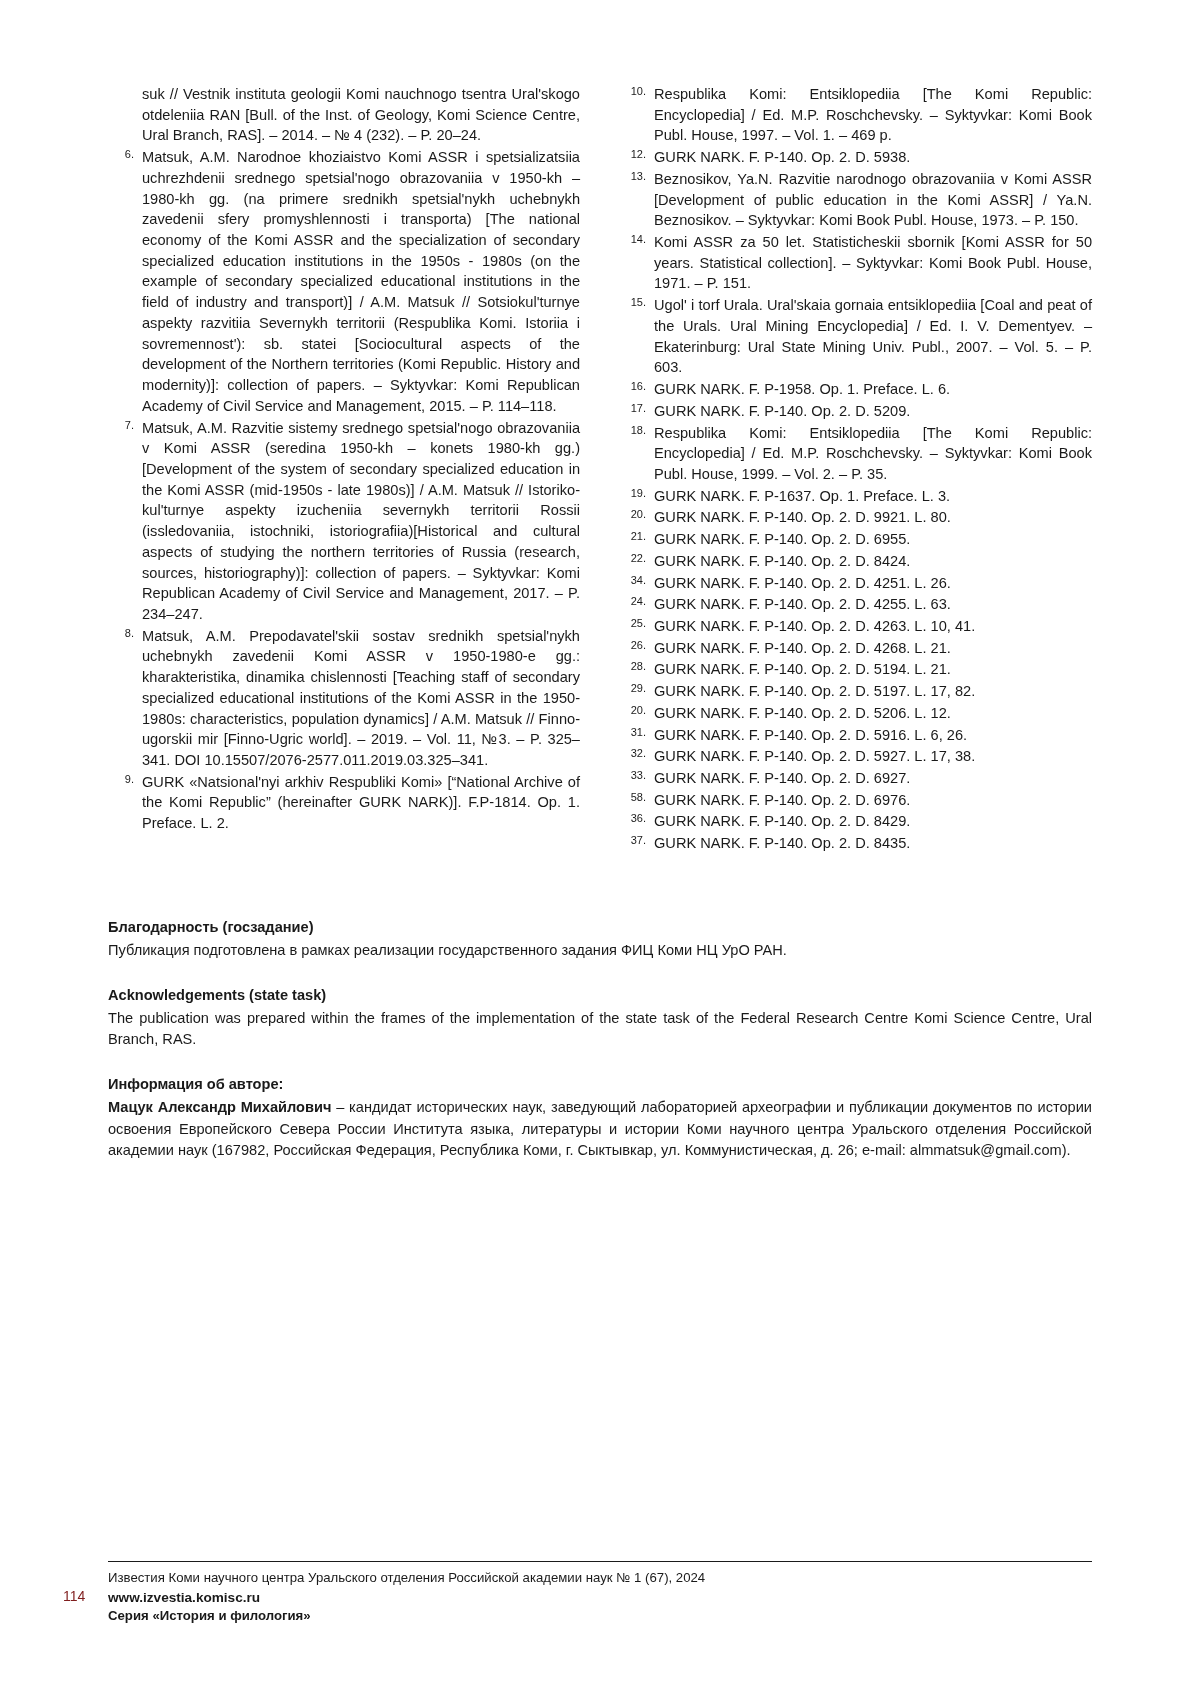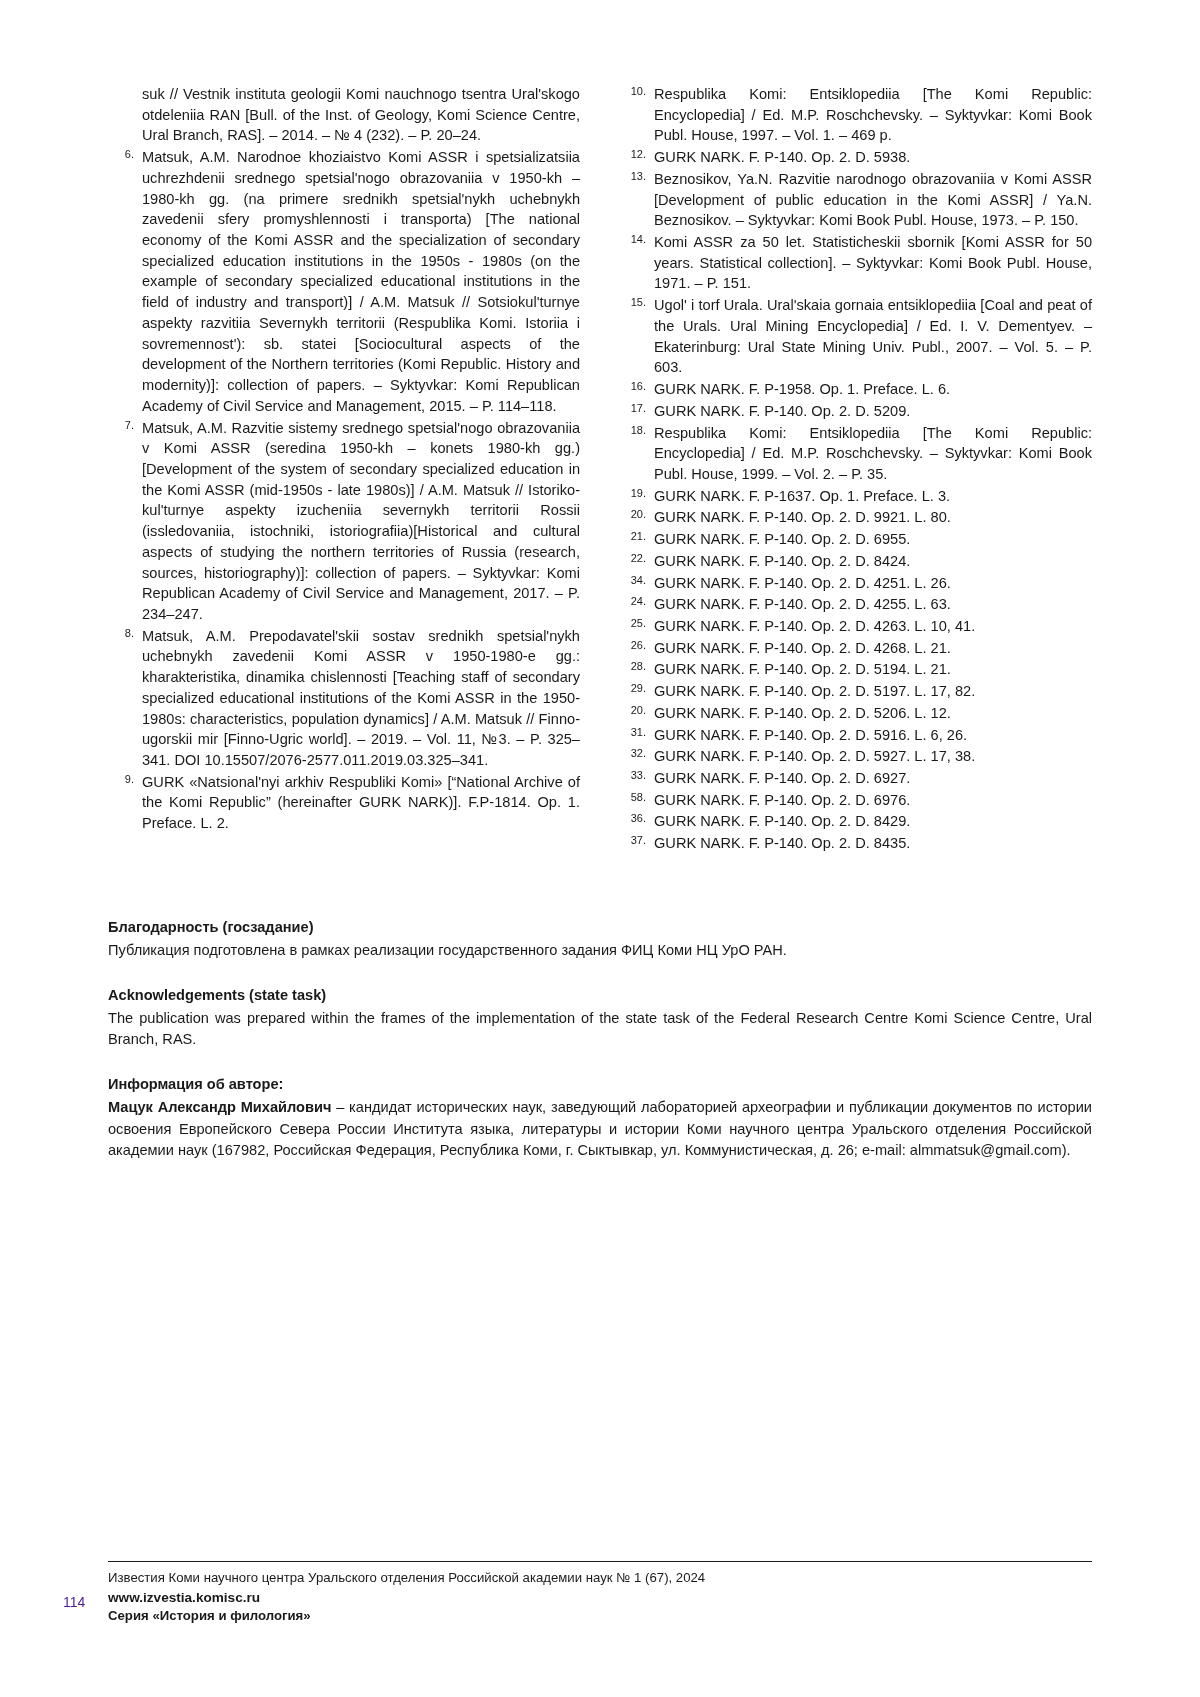--- a/index.html
+++ b/index.html
@@ -91,23 +91,23 @@
     border-top: 1.6px solid #1a1a1a;
     width: 984px;
     margin-bottom: 7px;
   }
   .footer-inner {
     position: relative;
   }
   .pagenum {
     position: absolute;
     left: -45px;
-    top: 25px;
+    top: 19px;
     font-size: 14px;
-    color: #4c1d95;
+    color: #7f1d1d;
   }
   .footer-line {
     font-size: 13.2px;
     line-height: 1.35;
   }
   .footer-line.bold {
     font-weight: bold;
     font-size: 13.6px;
     margin-top: 2px;
   }

